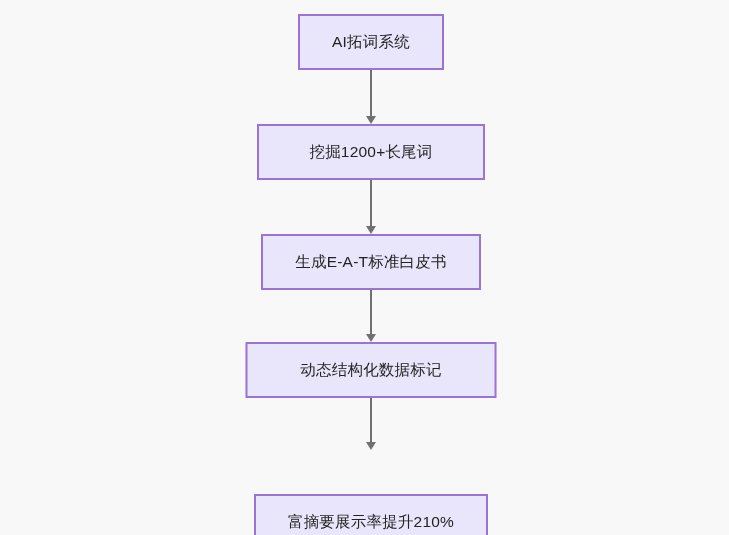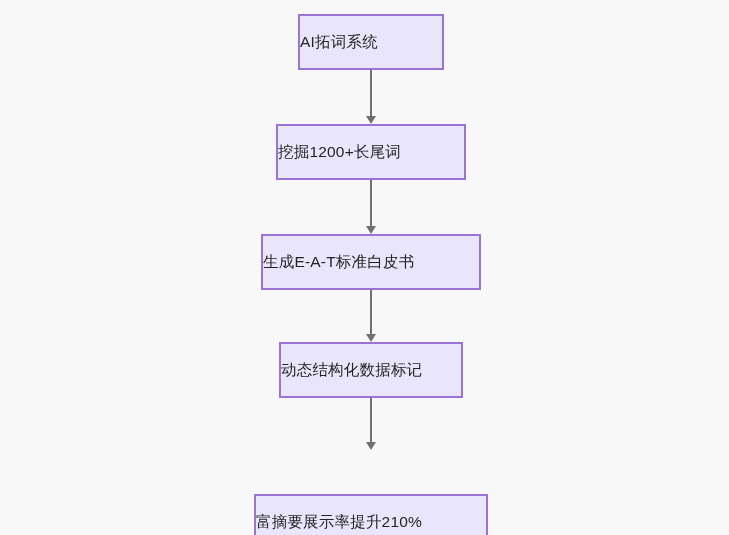--- a/index.html
+++ b/index.html
@@ -20,41 +20,42 @@
     width: 729px;
     height: 535px;
   }
 
   
   .node {
     position: absolute;
     box-sizing: border-box;
     display: flex;
     align-items: center;
+    justify-content: center;
     background: #e9e6fb;
     border: 2px solid #9a73d6;
     border-radius: 0;
     height: 56px;
     transform: translateX(-50%);
     left: 371px;
   }
   .node-label {
     color: #232323;
     font-size: 15.5px;
     line-height: 1;
     letter-spacing: 0.2px;
     white-space: nowrap;
     font-weight: 400;
   }
 
   
   .node.n1 { top: 14px;  width: 146px; }
-  .node.n2 { top: 124px; width: 190px; }
+  .node.n2 { top: 124px; width: 228px; }
   .node.n3 { top: 234px; width: 220px; }
-  .node.n4 { top: 342px; width: 184px; }
+  .node.n4 { top: 342px; width: 251px; }
   .node.n5 { top: 450px; width: 234px; margin-top: 44px; }
 
   
   .connector {
     position: absolute;
     left: 371px;
     transform: translateX(-50%);
     width: 10px;
   }
   .connector .line {

